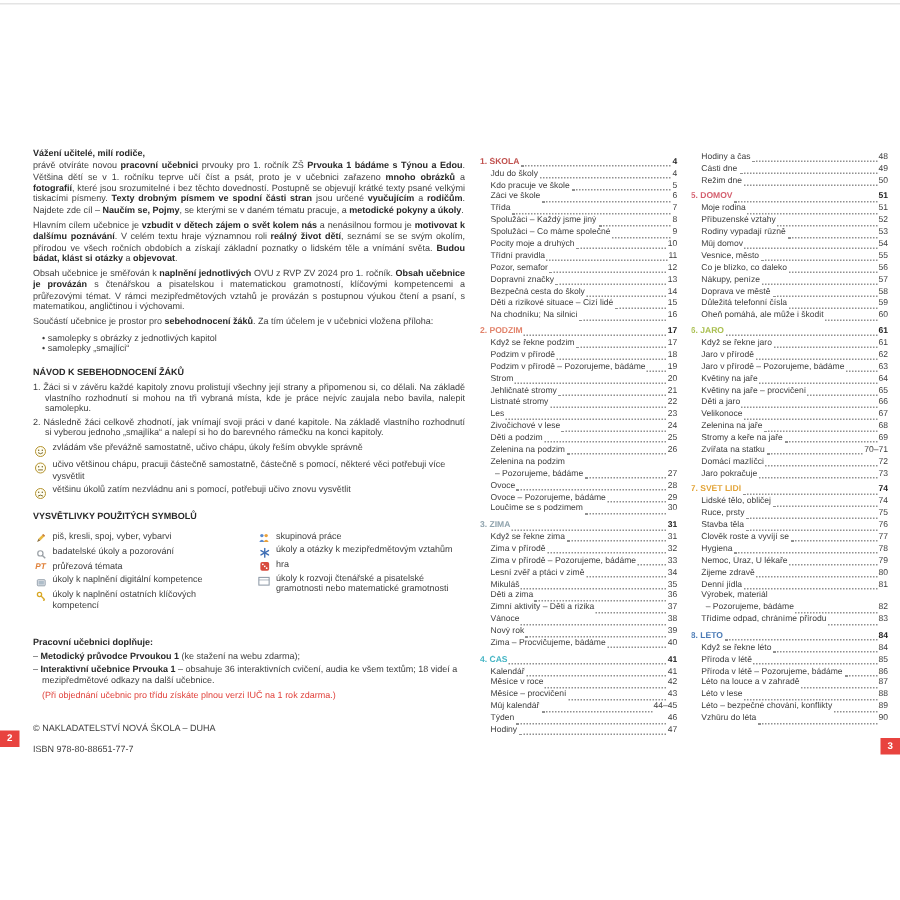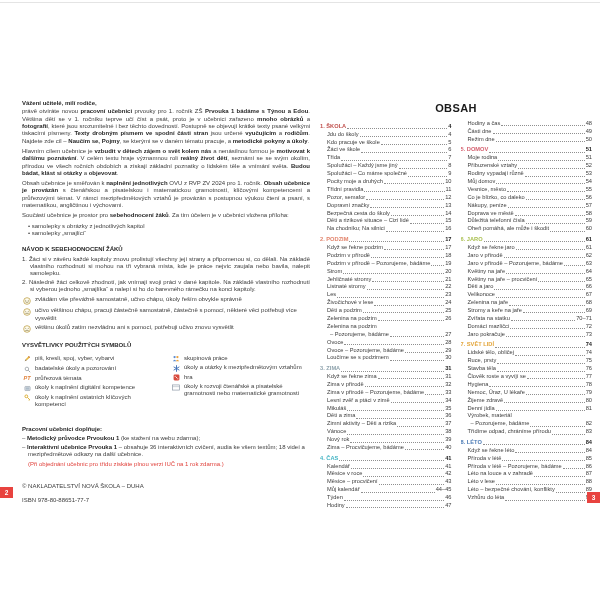--- a/index.html
+++ b/index.html
@@ -203,21 +203,20 @@
   <div id="supplements">
       <p class="supp"><span>– </span><span class="b">Metodický průvodce Prvoukou 1</span><span> (ke stažení na webu zdarma);</span></p>
       <p class="supp"><span>– </span><span class="b">Interaktivní učebnice Prvouka 1</span><span> – obsahuje 36 interaktivních cvičení, audia ke všem textům; 18 videí a mezipředmětové odkazy na další učebnice.</span></p>
     </div>
   <p class="promo">(Při objednání učebnic pro třídu získáte plnou verzi IUČ na 1 rok zdarma.)</p>
   <p class="copyright">© NAKLADATELSTVÍ NOVÁ ŠKOLA – DUHA</p>
   <p class="isbn">ISBN 978-80-88651-77-7</p>
 </div>
 
 <div class="right-page">
-  <div class="obsah-title">OBSAH</div>
   <div class="toc-columns">
     <div class="toc-col" id="toc-col-0">
         <div class="toc-row header">
           <span class="lbl" style="color: rgb(192, 80, 77);">1. ŠKOLA</span>
           <span class="leader"></span>
           <span class="pg">4</span>
         </div>
         <div class="toc-row">
           <span class="lbl">Jdu do školy</span>
           <span class="leader"></span>

